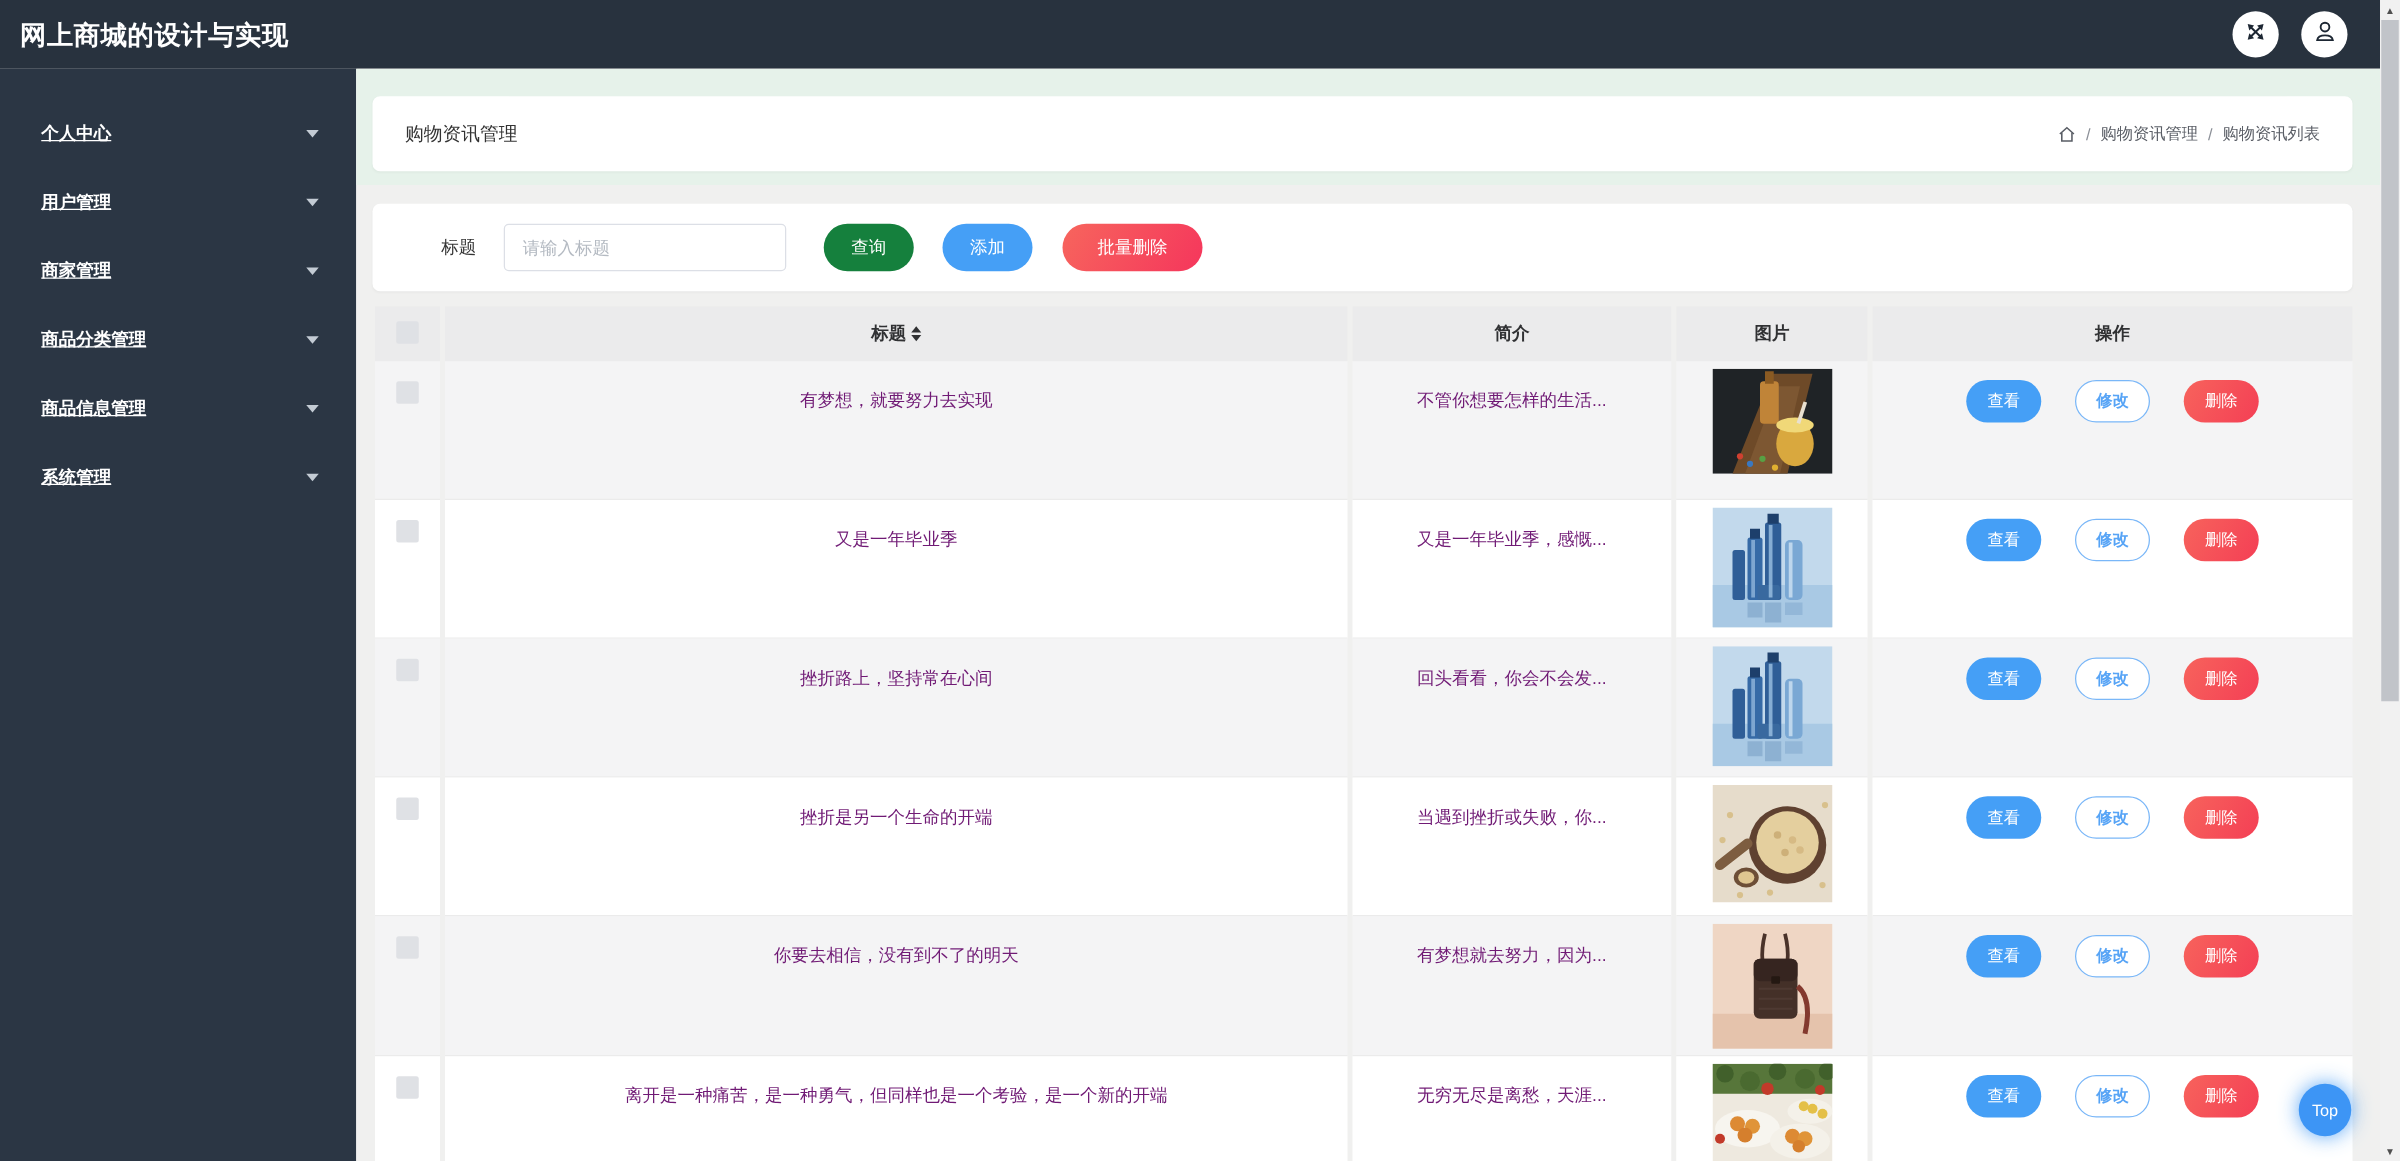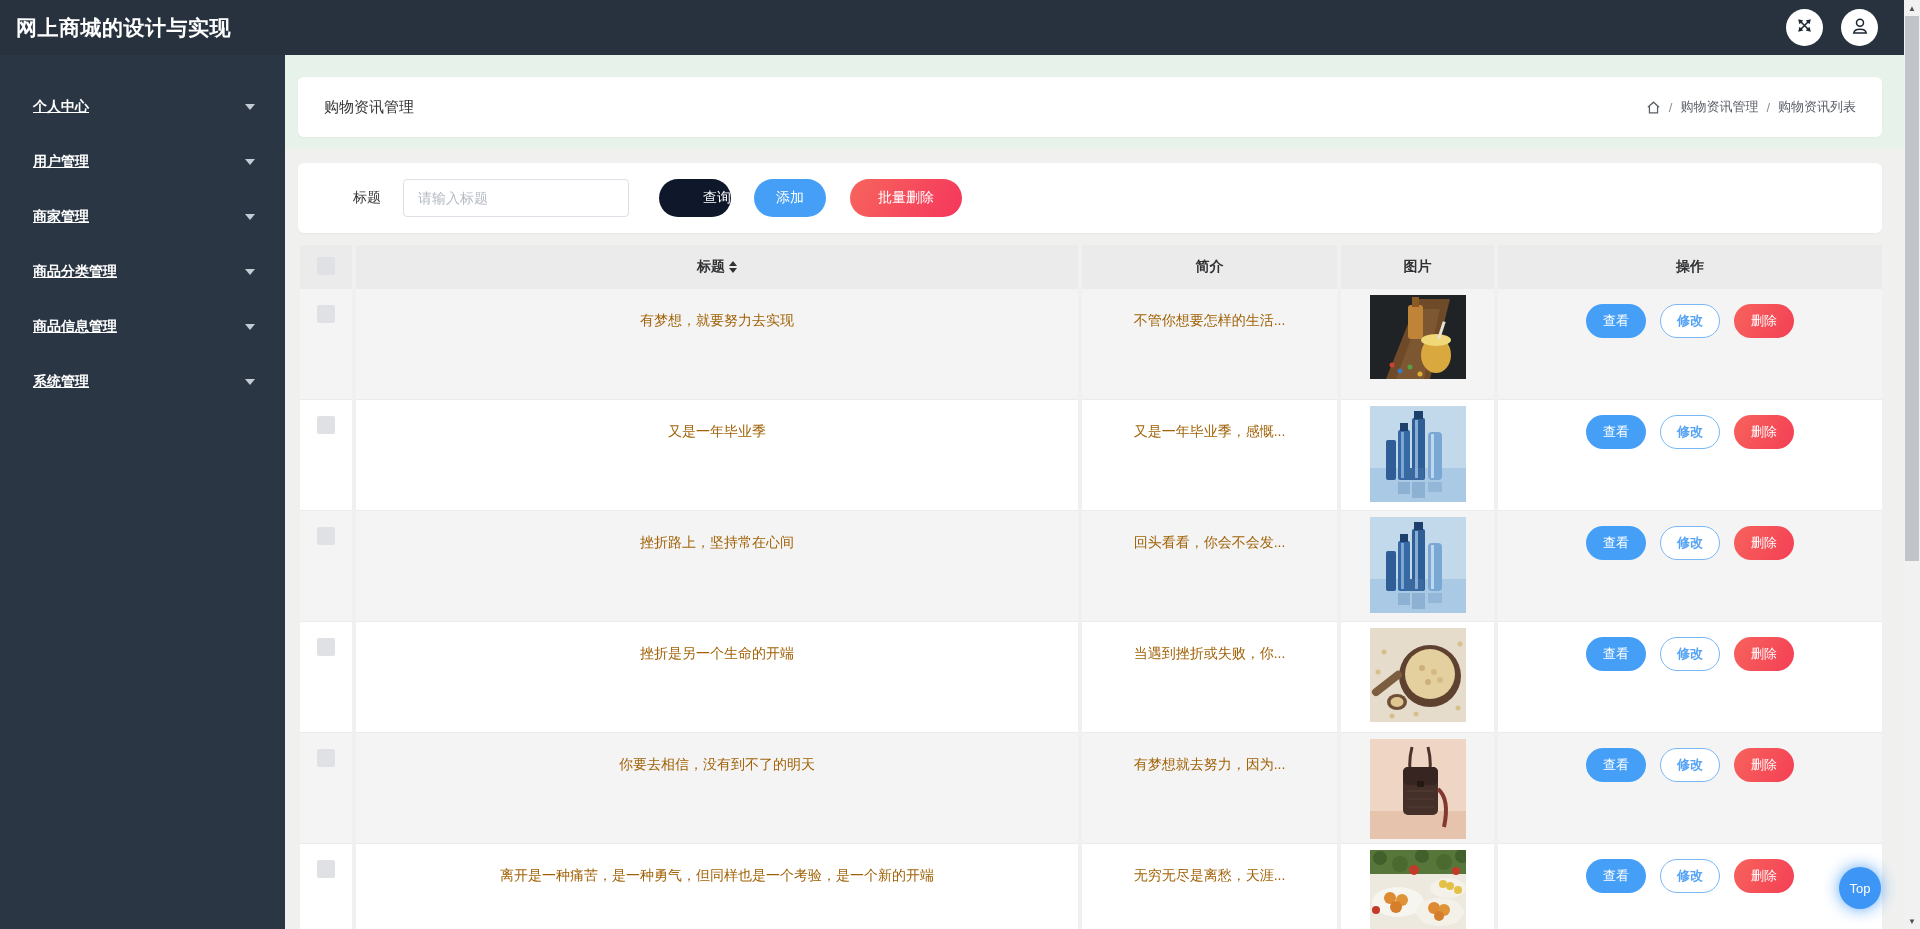--- a/index.html
+++ b/index.html
@@ -42,43 +42,43 @@
 
   .search-card { position:absolute; left:13px; top:108px; width:1584px; height:70px; background:#ffffff;
                  border-radius:6px; display:flex; align-items:center; padding-left:55px;
                  box-shadow:0 1px 2px rgba(0,0,0,.03); }
   .search-label { font-size:14px; color:#333333; margin-right:22px; }
   .search-input { width:226px; height:38px; border:1px solid #dcdfe6; border-radius:4px; padding:0 14px;
                   font-size:14px; color:#701a75; outline:none; font-family:inherit; background:#fff; }
   .search-input::placeholder { color:#b4bac2; }
   .btn { height:38px; border:none; border-radius:19px; color:#ffffff; font-size:14px; cursor:pointer;
          font-family:inherit; }
-  .btn-query { width:72px; margin-left:30px; background:#0f172a;text-align:right; }
+  .btn-query { width:72px; margin-left:30px; background:#15803d; }
   .btn-add   { width:72px; margin-left:23px; background:#459ff6; }
   .btn-batch { width:112px; margin-left:24px; background:linear-gradient(300deg,#f5365c,#f7655d); }
 
   
   .table-wrap { position:absolute; left:11px; top:190px; width:1590px; }
   table { width:100%; border-collapse:separate; border-spacing:4px 0; table-layout:fixed; background:transparent; }
   th { background:#ebebec; height:44px; font-size:14px; font-weight:700; color:#303133; text-align:center;
        vertical-align:middle; }
   td { text-align:center; vertical-align:top; border-bottom:1px solid #ebebeb; background:#ffffff; }
   tr.striped td { background:#f4f4f5; }
   tbody tr { height:111px; }
   .cell-check { padding-top:16px; }
-  .cell-title, .cell-intro { padding-top:21px; font-size:14px; color:#a16207; line-height:1.5; }
+  .cell-title, .cell-intro { padding-top:21px; font-size:14px; color:#701a75; line-height:1.5; }
   .cell-img { padding-top:6px; }
   .cell-actions { padding-top:15px; }
   .checkbox { display:inline-block; width:18px; height:18px; background:#dfe1e5; border-radius:2px; cursor:pointer; }
   .sort-icon { display:inline-flex; flex-direction:column; gap:2px; margin-left:4px; vertical-align:middle; }
   .sort-icon i { width:0; height:0; border-left:4px solid transparent; border-right:4px solid transparent; }
   .sort-icon .tri-up { border-bottom:5px solid #303133; }
   .sort-icon .tri-down { border-top:5px solid #303133; }
 
-  .row-actions { display:flex; justify-content:center; gap:14px; }
+  .row-actions { display:flex; justify-content:center; gap:27px; }
   .abtn { height:34px; width:60px; border-radius:17px; font-size:13px; cursor:pointer; border:none;
           font-family:inherit; }
   .abtn-view { background:#459ff6; color:#ffffff; }
   .abtn-edit { background:#ffffff; border:1px solid #7ab7f8; color:#57a4f6;font-weight:bold; }
   .abtn-del  { background:linear-gradient(300deg,#f43f55,#f7635c); color:#ffffff; }
 
   .thumb-box { display:inline-block; }
   .thumb { display:block; width:96px; height:84px; }
   .img-blue-cosmetics .thumb { height:96px; }
   .img-brown-handbag .thumb { height:100px; }

